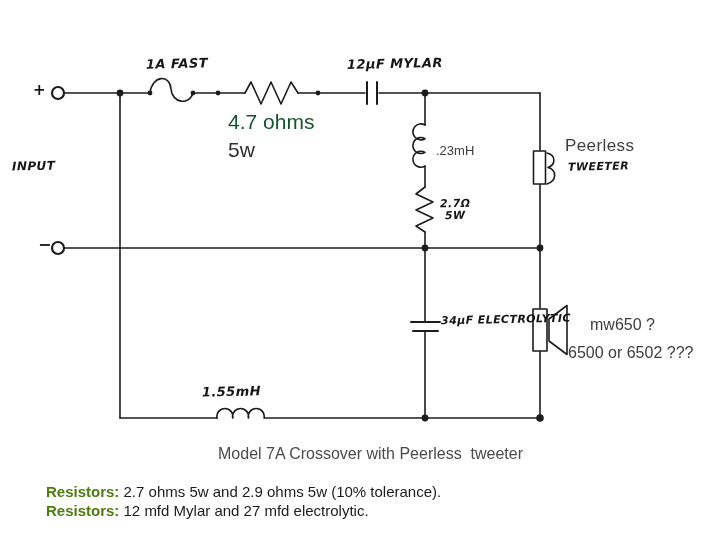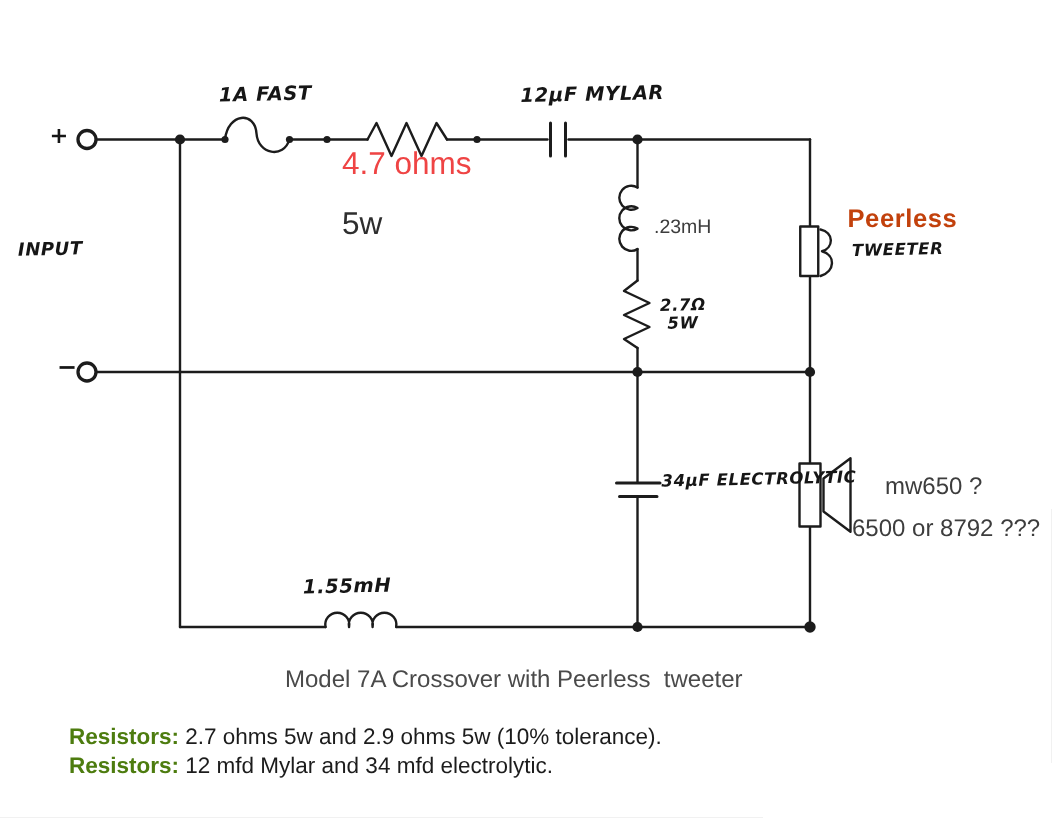--- a/index.html
+++ b/index.html
@@ -17,22 +17,22 @@
   .hw{
     font-family:"DejaVu Sans",sans-serif;
     font-style:italic;
     font-weight:700;
     color:#161616;
     letter-spacing:.4px;
     transform:rotate(-1.2deg);
   }
   
   .typed{color:#3d3d3d;}
-  .typed-light{color:#c2410c;letter-spacing:.4px;font-weight:bold;}
-  .caption{color:#4a4a4a;font-size:16px;}
+  .typed-light{color:#404040;letter-spacing:.4px;}
+  .caption{color:#4a4a4a;font-size:16px;margin-left:28px;}
   .note-line{font-size:15px;color:#1c1c1c;}
   .note-line b{color:#4d7c0f;}
   .sign{font-family:"DejaVu Sans",sans-serif;font-weight:700;color:#161616;}
 </style>
 </head>
 <body>
 
 <div class="stage">
 
   <svg class="schematic-svg" width="701" height="545" viewBox="0 0 701 545">
@@ -93,36 +93,36 @@
   </svg>
 
   <div class="lbl sign" style="left:33px;top:83px;font-size:15px;">+</div>
   <div class="lbl sign" style="left:38px;top:237px;font-size:16px;">−</div>
   <div class="lbl hw" style="left:12px;top:160px;font-size:12px;">INPUT</div>
 
   <div class="lbl hw" style="left:146px;top:57px;font-size:13px;">1A FAST</div>
 
   <div class="lbl hw" style="left:347px;top:57px;font-size:13px;">12µF MYLAR</div>
 
-  <div class="lbl typed" style="left:228px;top:99px;font-size:21px;color:#ef4444;">4.7 ohms</div>
+  <div class="lbl typed" style="left:228px;top:111px;font-size:21px;color:#14532d;">4.7 ohms</div>
   <div class="lbl typed" style="left:228px;top:139px;font-size:21px;color:#2e2e2e;">5w</div>
 
   <div class="lbl typed" style="left:436px;top:144px;font-size:13px;">.23mH</div>
 
   <div class="lbl hw" style="left:440px;top:198px;font-size:11px;">2.7Ω</div>
   <div class="lbl hw" style="left:445px;top:210px;font-size:11px;">5W</div>
 
   <div class="lbl typed-light" style="left:565px;top:137px;font-size:17px;">Peerless</div>
   <div class="lbl hw" style="left:568px;top:161px;font-size:11px;">TWEETER</div>
 
   <div class="lbl hw" style="left:441px;top:314px;font-size:11px;">34µF ELECTROLYTIC</div>
 
   <div class="lbl typed" style="left:590px;top:317px;font-size:16px;">mw650 ?</div>
-  <div class="lbl typed" style="left:568px;top:345px;font-size:16px;">6500 or 8792 ???</div>
+  <div class="lbl typed" style="left:568px;top:345px;font-size:16px;">6500 or 6502 ???</div>
 
   <div class="lbl hw" style="left:202px;top:385px;font-size:13px;">1.55mH</div>
 
   <div class="lbl caption" style="left:190px;top:446px;">Model 7A Crossover with Peerless  tweeter</div>
 
   <div class="lbl note-line" style="left:46px;top:484px;"><b>Resistors:</b><span> 2.7 ohms 5w and 2.9 ohms 5w (10% tolerance).</span></div>
-  <div class="lbl note-line" style="left:46px;top:503px;"><b>Resistors:</b><span> 12 mfd Mylar and 34 mfd electrolytic.</span></div>
+  <div class="lbl note-line" style="left:46px;top:503px;"><b>Resistors:</b><span> 12 mfd Mylar and 27 mfd electrolytic.</span></div>
 
 </div>
 
 </body></html>

